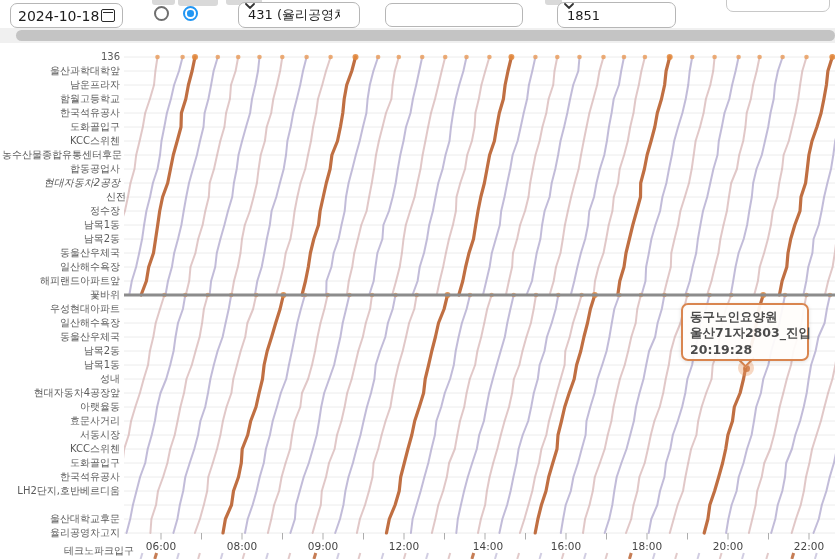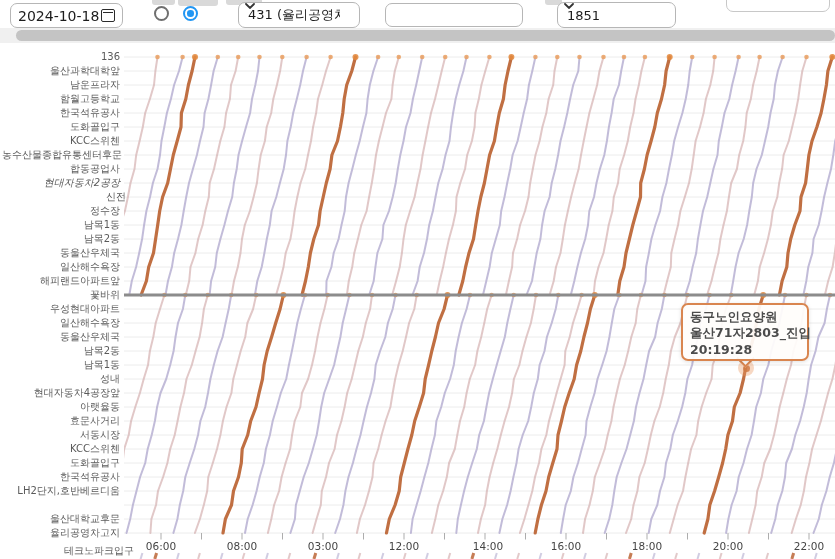--- a/index.html
+++ b/index.html
@@ -350,21 +350,21 @@
     <div class="stn" style="left: 2px; top: 457px;">도화골입구</div>
     <div class="stn" style="left: 2px; top: 471px;">한국석유공사</div>
     <div class="stn" style="left: 2px; top: 485px;">LH2단지,호반베르디움</div>
     <div class="stn" style="left: 16px; top: 499px; margin-top: 46px;">테크노파크입구</div>
     <div class="stn" style="left: 2px; top: 513px;">울산대학교후문</div>
     <div class="stn" style="left: 2px; top: 527px;">율리공영차고지</div>
   </div>
 <div id="x-labels">
     <div class="xlab" style="left: 139px; top: 540px;">06:00</div>
     <div class="xlab" style="left: 220px; top: 540px;">08:00</div>
-    <div class="xlab" style="left: 301px; top: 540px;">03:00</div>
+    <div class="xlab" style="left: 301px; top: 540px;">09:00</div>
     <div class="xlab" style="left: 382px; top: 540px;">12:00</div>
     <div class="xlab" style="left: 466px; top: 540px;">14:00</div>
     <div class="xlab" style="left: 544px; top: 540px;">16:00</div>
     <div class="xlab" style="left: 625px; top: 540px;">18:00</div>
     <div class="xlab" style="left: 706px; top: 540px;">20:00</div>
     <div class="xlab" style="left: 787px; top: 540px;">22:00</div>
   </div>
 
 <div class="tip-pointer"></div>
 <div class="tooltip">

